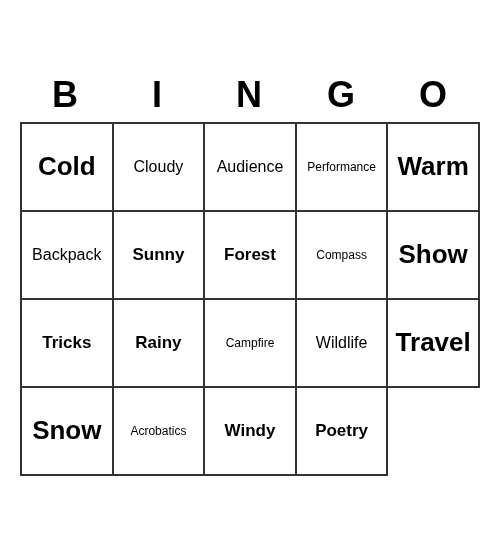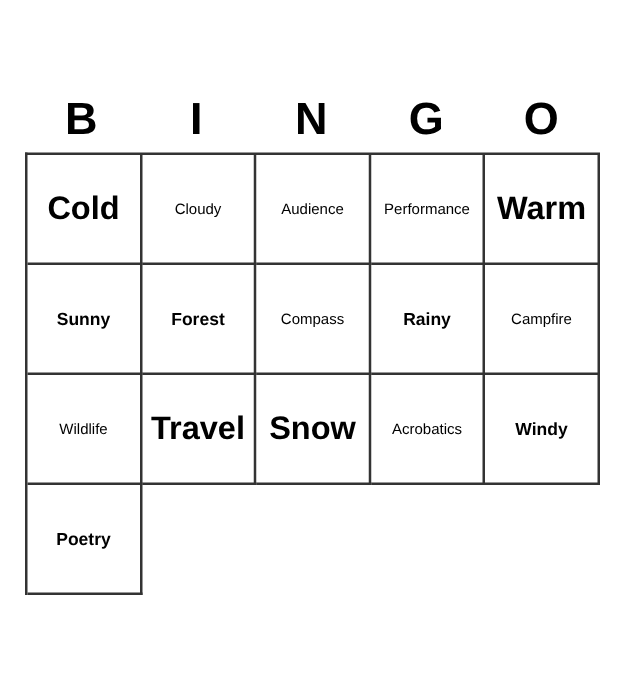--- a/index.html
+++ b/index.html
@@ -58,26 +58,26 @@
     .bingo-cell span {
       line-height: 1.2;
     }
 
     .text-xl {
       font-size: 26px;
       font-weight: bold;
     }
 
     .text-lg {
-      font-size: 14px;
+      font-size: 17px;
       font-weight: bold;
     }
 
     .text-md {
-      font-size: 12px;
+      font-size: 16px;
     }
 
     .text-sm {
       font-size: 12px;
     }
   </style>
 </head>
 <body>
 
 <div class="bingo-card">
@@ -100,27 +100,36 @@
       <div class="bingo-cell">
         <span class="text-md">Audience</span>
       </div>
       <div class="bingo-cell">
         <span class="text-sm">Performance</span>
       </div>
       <div class="bingo-cell">
         <span class="text-xl">Warm</span>
       </div>
       <div class="bingo-cell">
+        <span class="text-md">Backpack</span>
+      </div>
+      <div class="bingo-cell">
         <span class="text-lg">Sunny</span>
       </div>
       <div class="bingo-cell">
         <span class="text-lg">Forest</span>
       </div>
       <div class="bingo-cell">
         <span class="text-sm">Compass</span>
+      </div>
+      <div class="bingo-cell">
+        <span class="text-xl">Show</span>
+      </div>
+      <div class="bingo-cell">
+        <span class="text-lg">Tricks</span>
       </div>
       <div class="bingo-cell">
         <span class="text-lg">Rainy</span>
       </div>
       <div class="bingo-cell">
         <span class="text-sm">Campfire</span>
       </div>
       <div class="bingo-cell">
         <span class="text-md">Wildlife</span>
       </div>

